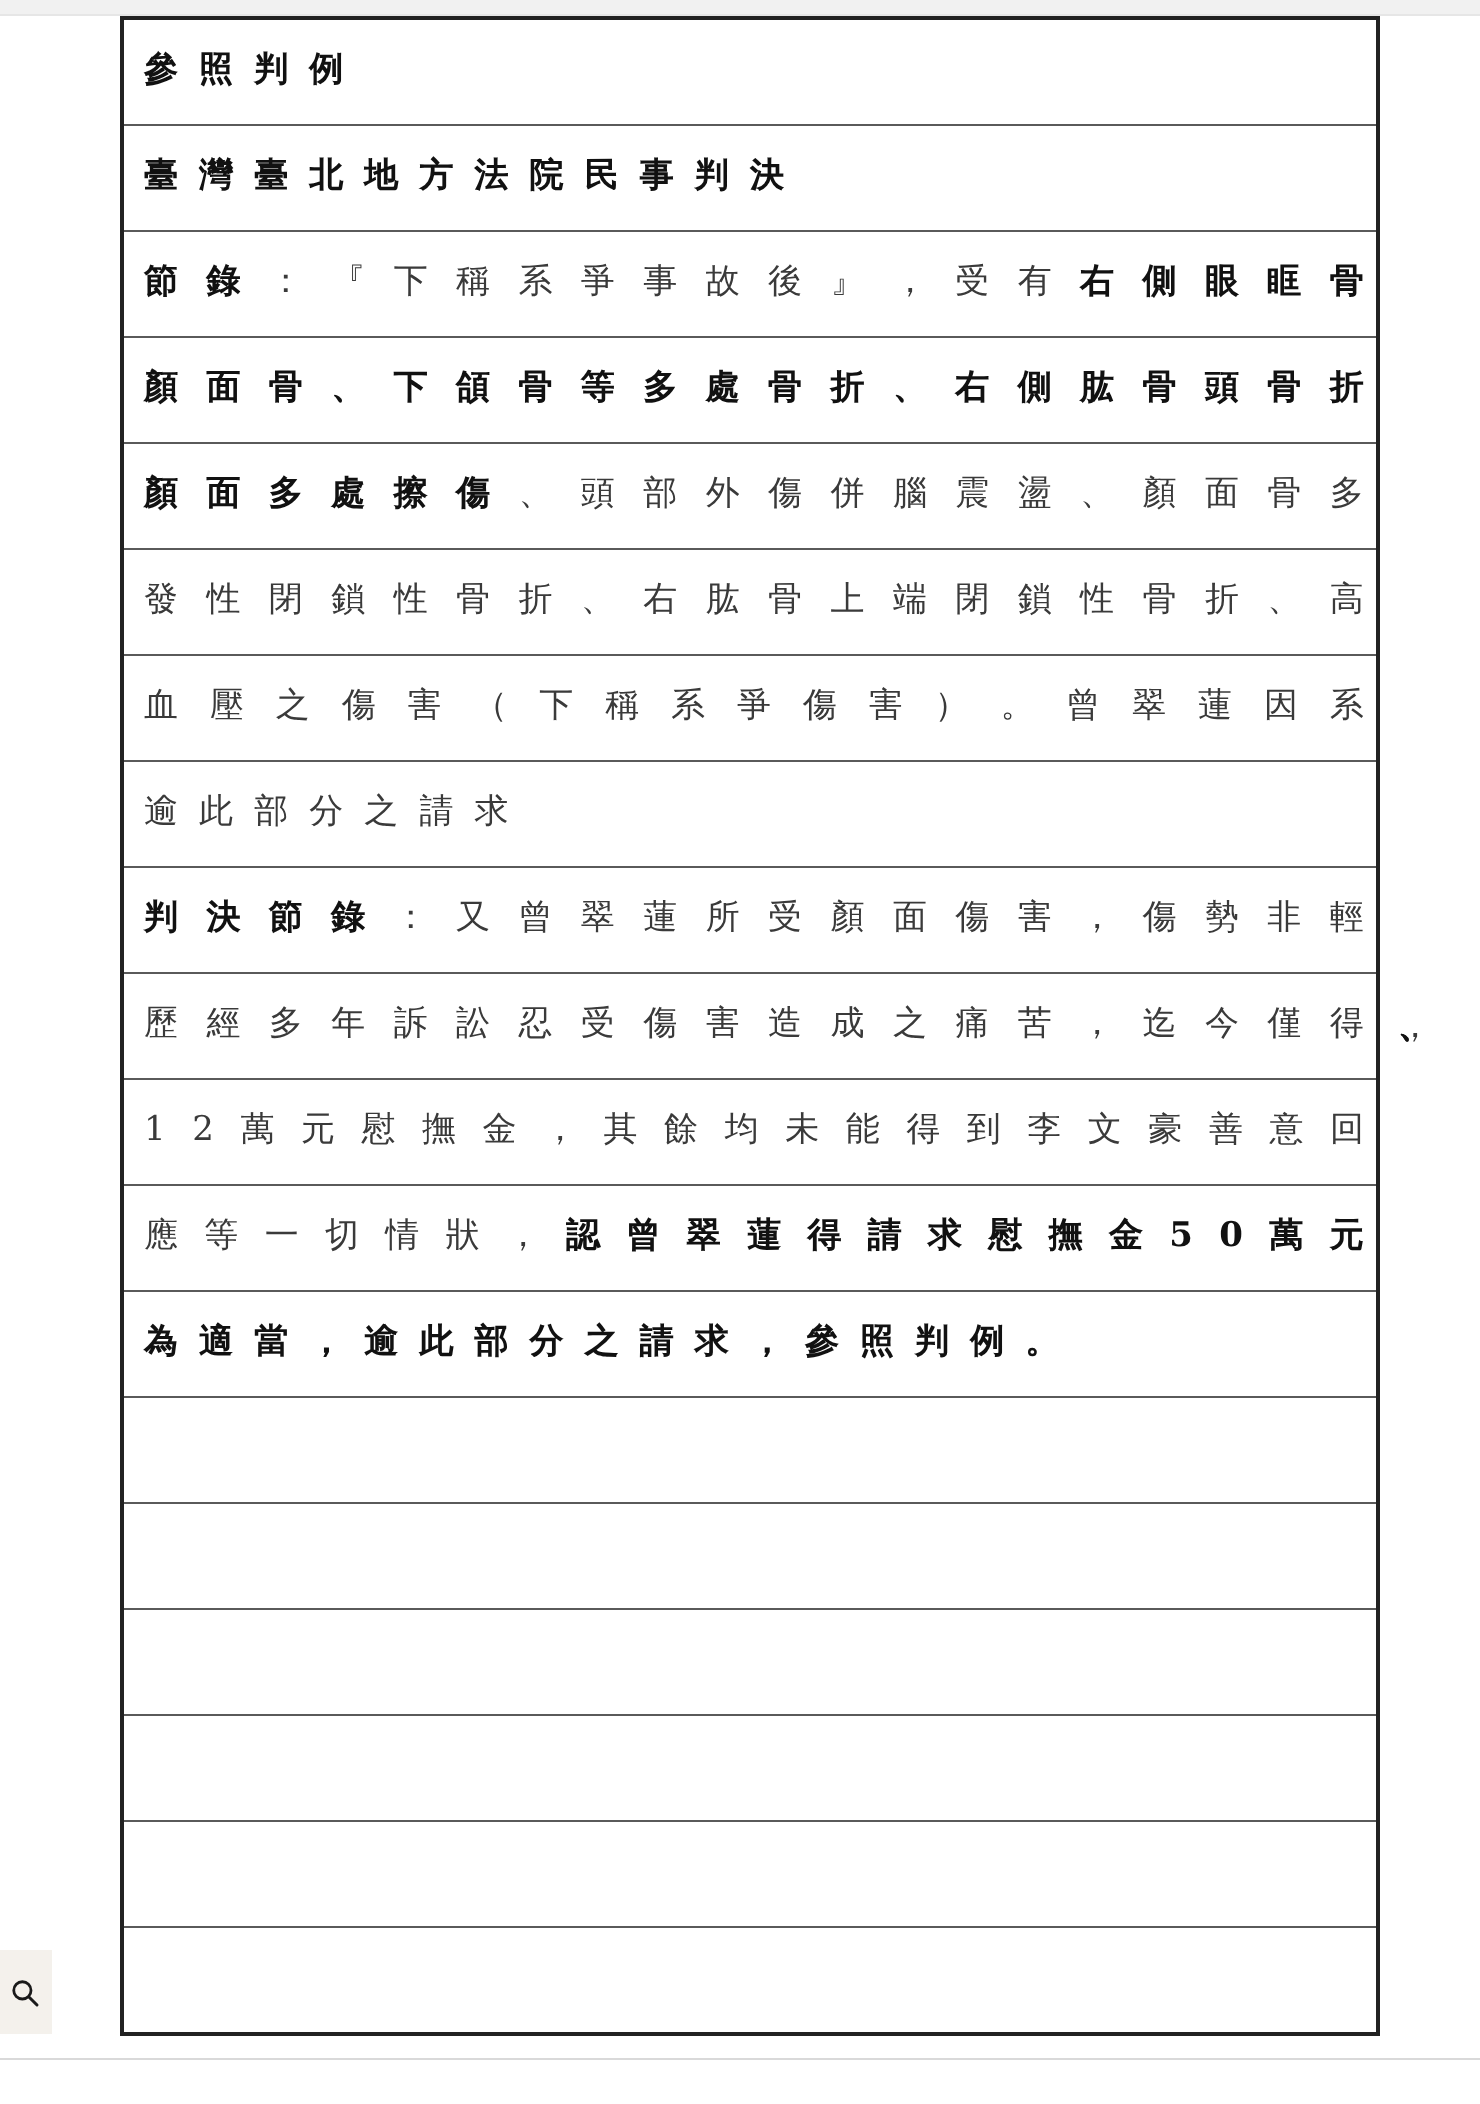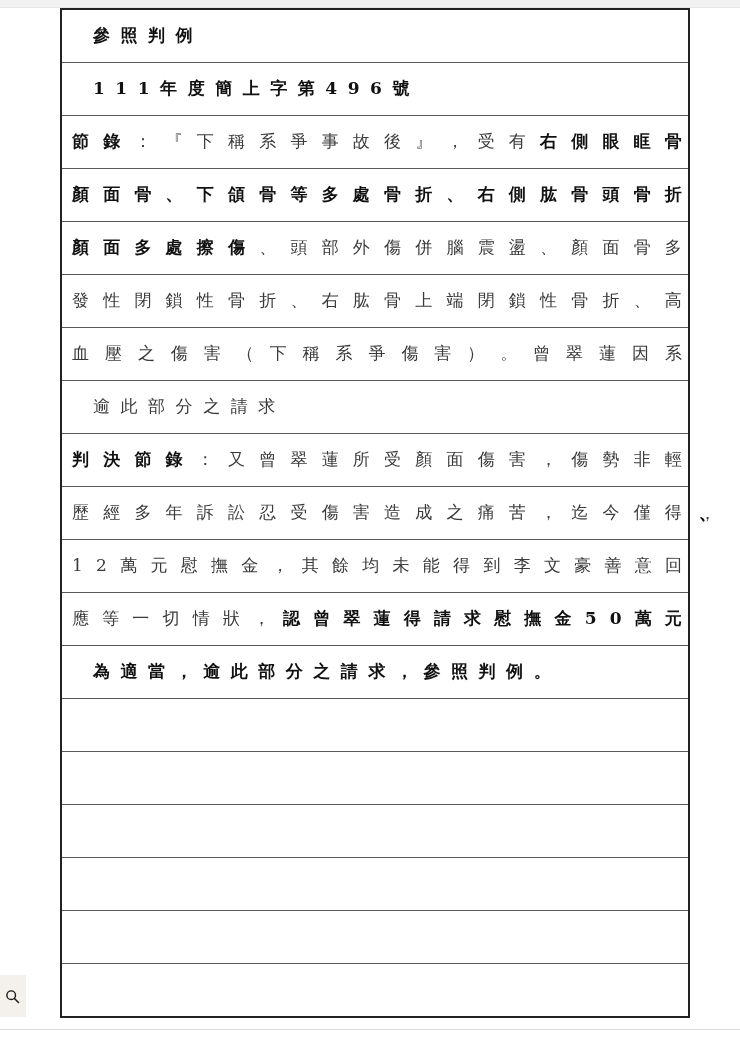--- a/index.html
+++ b/index.html
@@ -89,21 +89,21 @@
   .cell-line.justify {
     letter-spacing: normal;
     display: flex;
     justify-content: space-between;
     align-items: center;
     width: 100%;
   }
   .cell-line.justify > span { display: inline-block; }
 
   
-  .cell-line.loose { letter-spacing: 0.62em; margin-left: 21px; }
+  .cell-line.loose { letter-spacing: 0.62em; }
 
   .w-bold   { font-weight: 700; color: #111111; }
   .w-normal { font-weight: 400; color: #3a3a3a; }
 
   
   .overhang {
     position: absolute;
     left: 638px;
     top: 50%;
     transform: translateY(-50%);
@@ -123,21 +123,21 @@
 
 <table id="doc-table">
   <tbody>
       <tr>
         <td>
           <span class="cell-line loose"><span class="w-bold">參照判例</span></span>
         </td>
       </tr>
       <tr>
         <td>
-          <span class="cell-line loose"><span class="w-bold">111年度簡上字第496號</span></span>
+          <span class="cell-line loose"><span class="w-bold">臺灣臺北地方法院民事判決</span></span>
         </td>
       </tr>
       <tr>
         <td>
           <span class="cell-line justify">
             <span class="w-bold">節</span>
             <span class="w-bold">錄</span>
             <span class="w-normal">：</span>
             <span class="w-normal">『</span>
             <span class="w-normal">下</span>

